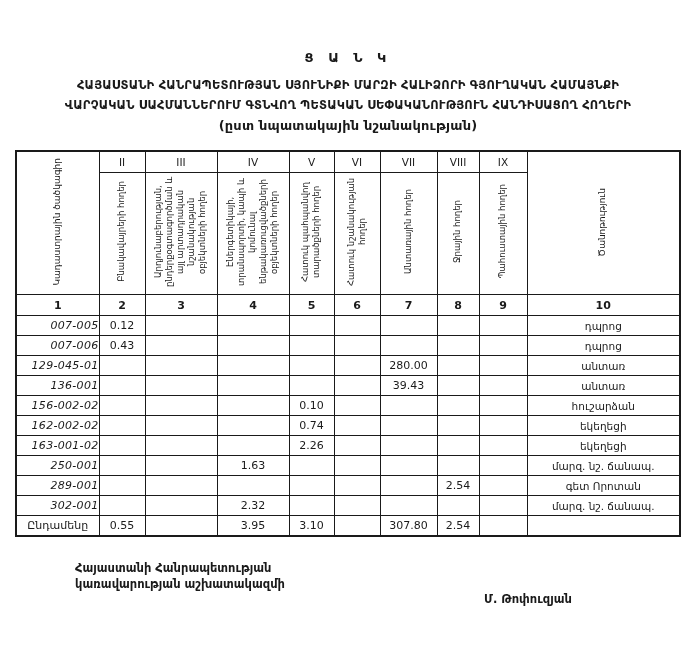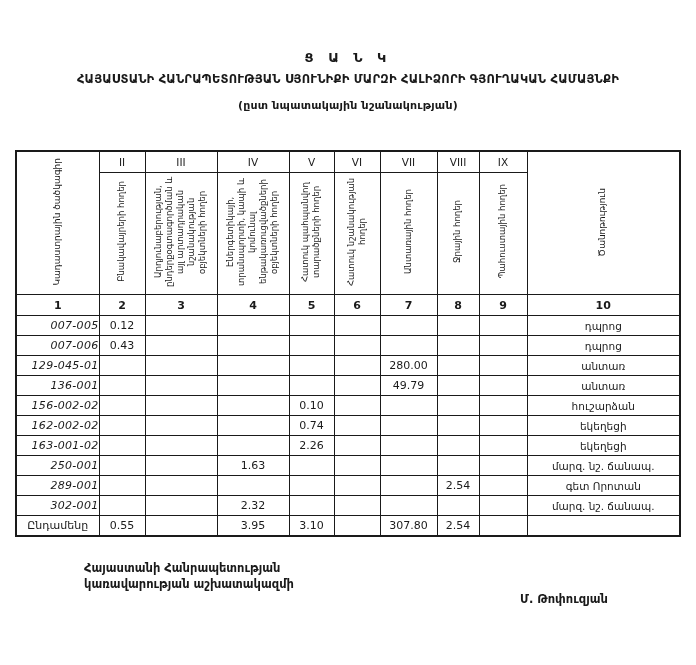--- a/index.html
+++ b/index.html
@@ -17,23 +17,23 @@
   .doc-header{
     position:absolute;top:8px;left:405px;width:260px;
     text-align:center;font-size:11px;font-weight:bold;line-height:13px;
   }
 
   
   .doc-title{
     position:absolute;top:50px;left:0;width:696px;
     text-align:center;font-weight:bold;
   }
-  .doc-title .cank{font-size:13px;letter-spacing:5px;margin-bottom:4px;}
+  .doc-title .cank{font-size:13px;letter-spacing:5px;margin-bottom:10px;}
   .doc-title .t{font-size:11.5px;line-height:20px;letter-spacing:0.2px;}
-  .doc-title .t3{font-size:11px;margin-top:7px;}
+  .doc-title .t3{font-size:13px;margin-top:1px;}
 
   
   table.land{
     position:absolute;top:150px;left:15px;
     width:664px;border-collapse:collapse;table-layout:fixed;
     border:2px solid #1a1a1a;
   }
   table.land th, table.land td{
     border:1px solid #1a1a1a;
     padding:0;overflow:hidden;
@@ -55,37 +55,38 @@
   tr.num-row th{height:20px;font-size:11px;font-weight:bold;text-align:center;vertical-align:middle;}
   tbody td{height:19px;font-size:11px;vertical-align:middle;}
   td.code{text-align:right;padding-left:3px;letter-spacing:0.3px;font-style:italic;}
   td.val{text-align:center;}
   td.note{text-align:center;padding-left:4px;font-size:10.5px;}
   tr.total-row td{font-weight:normal;}
   tr.total-row td.total-label{text-align:center;}
 
   
   .doc-footer-left{
-    position:absolute;top:560px;left:84px;
+    position:absolute;top:560px;left:75px;
     font-size:11.5px;font-weight:bold;line-height:16px;
   }
   .signature{
-    position:absolute;top:592px;left:520px;
+    position:absolute;top:592px;left:484px;
     font-size:11.5px;font-weight:bold;
   }
 </style>
 </head>
 <body>
 
 <div class="page">
 
 
   <div class="doc-title">
     <div class="cank">Ց Ա Ն Կ</div>
     <div class="t">ՀԱՅԱՍՏԱՆԻ ՀԱՆՐԱՊԵՏՈՒԹՅԱՆ ՍՅՈՒՆԻՔԻ ՄԱՐԶԻ ՀԱԼԻՁՈՐԻ ԳՅՈՒՂԱԿԱՆ ՀԱՄԱՅՆՔԻ</div>
+    <div class="t">ՎԱՐՉԱԿԱՆ ՍԱՀՄԱՆՆԵՐՈՒՄ ԳՏՆՎՈՂ ՊԵՏԱԿԱՆ ՍԵՓԱԿԱՆՈՒԹՅՈՒՆ ՀԱՆԴԻՍԱՑՈՂ ՀՈՂԵՐԻ</div>
     <div class="t t3">(ըստ նպատակային նշանակության)</div>
   </div>
 
   <table class="land">
     <colgroup>
       <col style="width:83px">
         <col style="width:46px">
         <col style="width:72px">
       <col style="width:72px">
         <col style="width:45px">
@@ -168,21 +169,21 @@
           <td class="val"></td>
           <td class="note">անտառ</td>
         </tr>
         <tr>
           <td class="code">136-001</td>
           <td class="val"></td>
           <td class="val"></td>
           <td class="val"></td>
           <td class="val"></td>
           <td class="val"></td>
-          <td class="val">49.79</td>
+          <td class="val">39.43</td>
           <td class="val"></td>
           <td class="val"></td>
           <td class="note">անտառ</td>
         </tr>
         <tr>
           <td class="code">156-002-02</td>
           <td class="val"></td>
           <td class="val"></td>
           <td class="val"></td>
           <td class="val">0.10</td>

